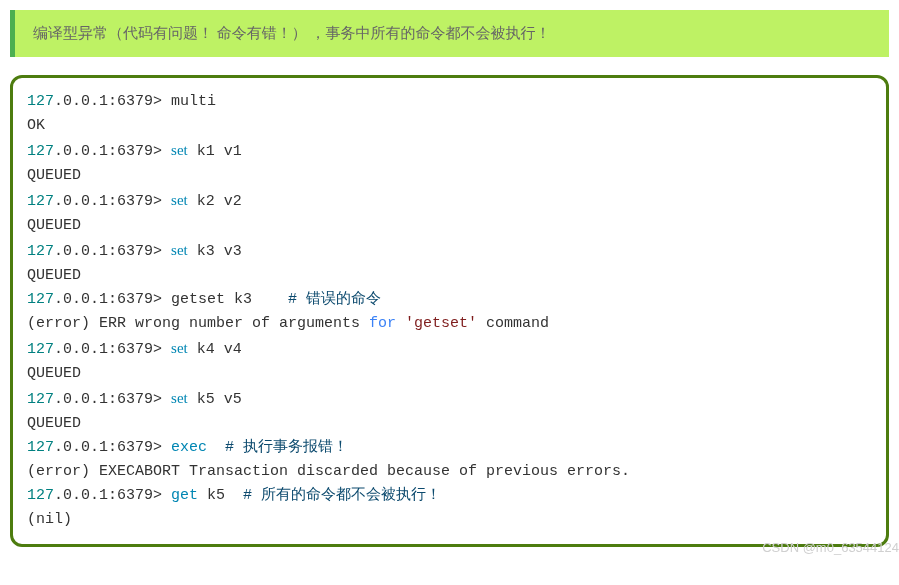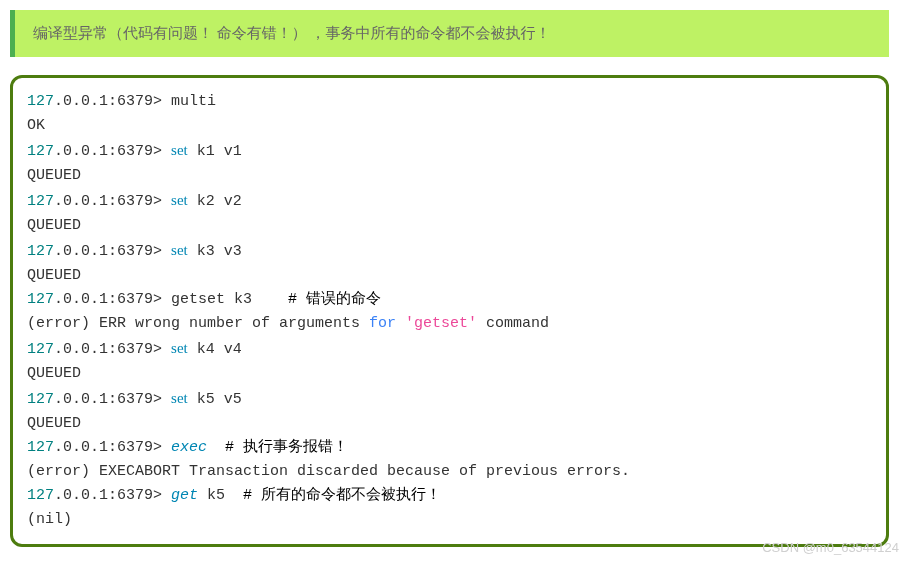--- a/index.html
+++ b/index.html
@@ -26,23 +26,23 @@
     font-family: "Consolas", "Menlo", "Courier New", monospace;
     font-size: 15px;
     line-height: 1.6;
     color: #333;
     white-space: pre;
     overflow-x: auto;
   }
   .c-num { color: #008080; }
   .c-cmd { color: #0086b3; font-family: Liberation Serif, serif; }
   .c-for { color: #3b82f6; }
-  .c-kw  { color: #0086b3; font-style: italic; }
-  .c-str { color: #ec4899; }
-  .c-com { color: #000000; font-style: normal; }
+  .c-kw  { color: #0086b3; }
+  .c-str { color: #7f1d1d; }
+  .c-com { color: #0c4a6e; font-style: normal; }
   .watermark {
     position: absolute;
     right: 0;
     bottom: 2px;
     color: #d0d0d0;
     font-size: 13px;
     font-family: sans-serif;
     pointer-events: none;
   }
 </style>

